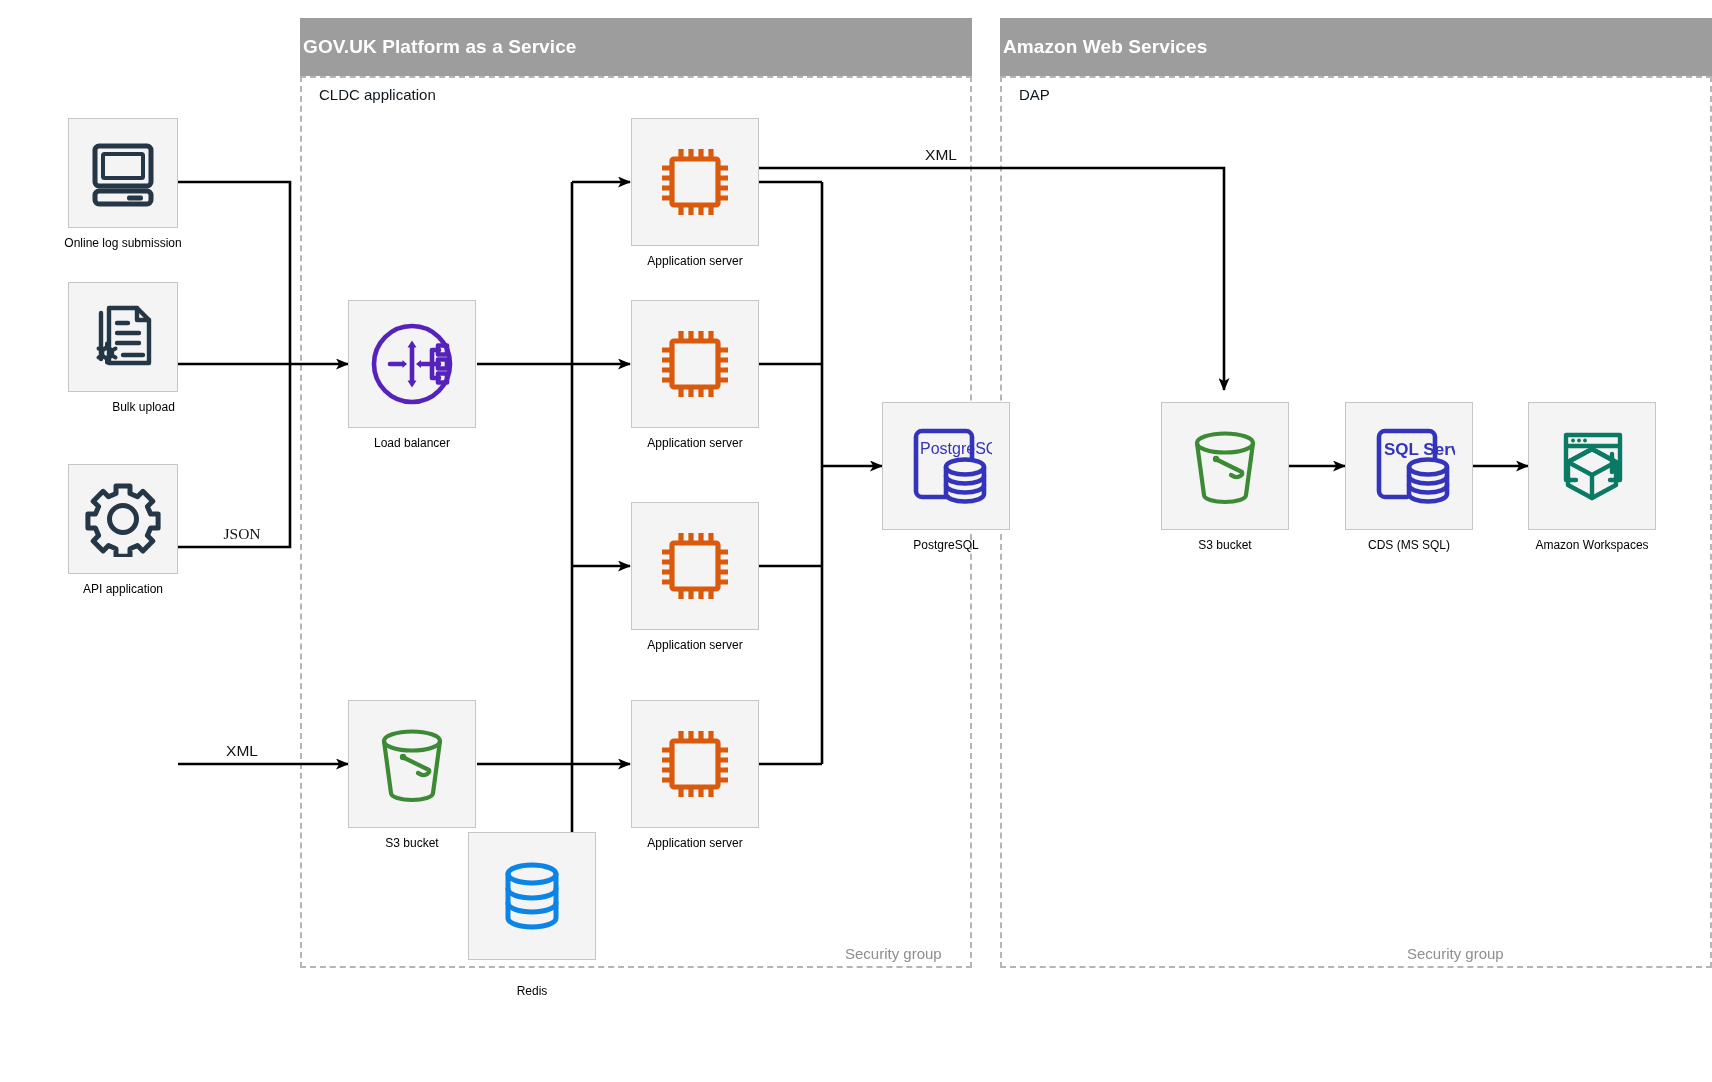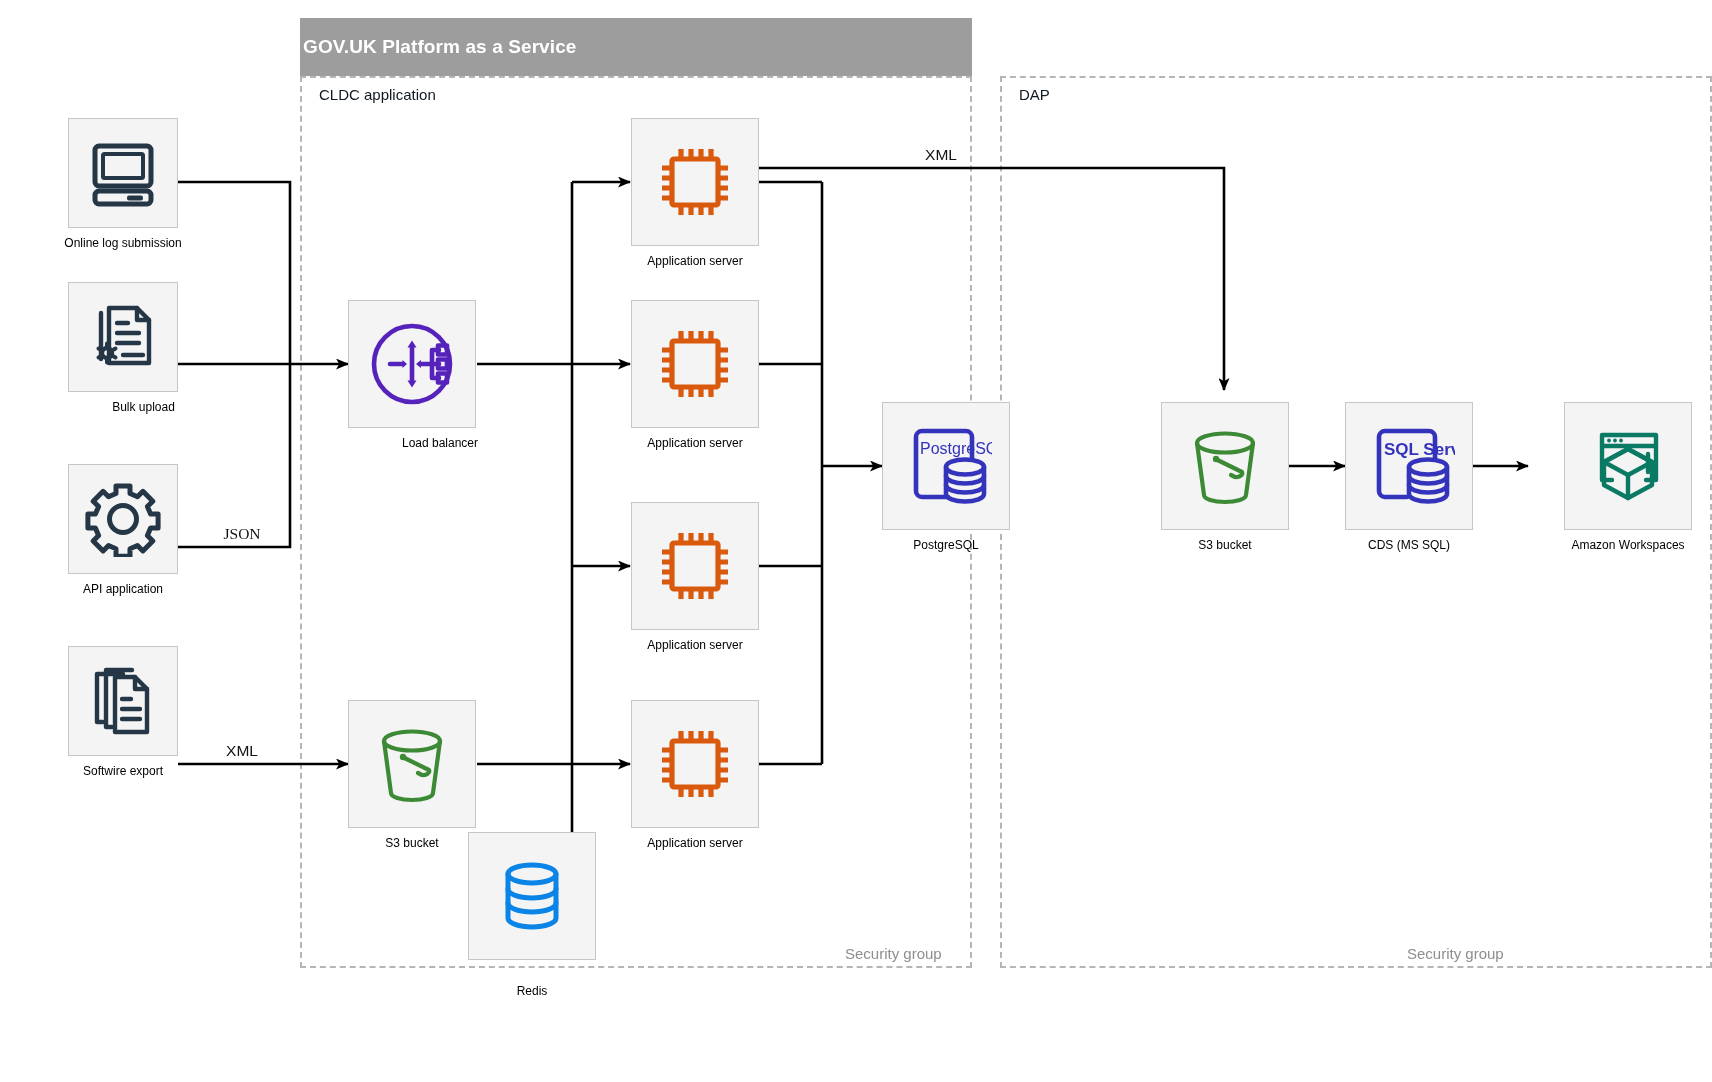--- a/index.html
+++ b/index.html
@@ -47,20 +47,23 @@
 
 <div id="stage">
 
   <div class="group-header" style="left:300px;top:18px;width:672px;height:58px;">
     <span>GOV.UK Platform as a Service</span>
   </div>
   <div class="sec-box" style="left:300px;top:76px;width:672px;height:892px;"></div>
   <div class="sub-label" style="left:319px;top:86px;">CLDC application</div>
   <div class="sec-label" style="left:845px;top:945px;">Security group</div>
 
+  <div class="group-header" style="left:1000px;top:18px;width:712px;height:58px;">
+    <span>Amazon Web Services</span>
+  </div>
   <div class="sec-box" style="left:1000px;top:76px;width:712px;height:892px;"></div>
   <div class="sub-label" style="left:1019px;top:86px;">DAP</div>
   <div class="sec-label" style="left:1407px;top:945px;">Security group</div>
 
   <svg id="wires" viewBox="0 0 1712 1082">
     <defs>
       <marker id="ah" markerWidth="13" markerHeight="11" refX="12" refY="5.5" orient="auto" markerUnits="userSpaceOnUse">
         <path d="M0,0 L13,5.5 L0,11 L3.2,5.5 Z" fill="#000"></path>
       </marker>
     </defs>
@@ -133,53 +136,39 @@
   <div class="node" style="left:68px;top:464px;width:110px;height:110px;">
     <div class="tile" style="left:0;top:0;width:110px;height:110px;">
       <svg width="76" height="76" viewBox="0 0 76 76" fill="none" stroke="#253746" stroke-width="5" stroke-linejoin="round" stroke-linecap="round">
         <path d="M31 5 h14 v7.5 l7.5 3.2 5.4-5.4 9.9 9.9 -5.4 5.4 3.2 7.5 h7.5 v14 h-7.5 l-3.2 7.5 5.4 5.4 -9.9 9.9 -5.4-5.4 -7.5 3.2 v7.5 h-14 v-7.5 l-7.5-3.2 -5.4 5.4 -9.9-9.9 5.4-5.4 -3.2-7.5 h-7.5 v-14 h7.5 l3.2-7.5 -5.4-5.4 9.9-9.9 5.4 5.4 7.5-3.2 z"></path>
         <circle cx="38" cy="38" r="13.5"></circle>
       </svg>
     </div>
     <div class="caption" style="top:118px;">API application</div>
   </div>
 
-  <div class="node" style="left:68px;top:646px;width:110px;height:110px;">
-    <div class="tile" style="left:0;top:0;width:110px;height:110px;">
-      <svg width="72" height="72" viewBox="0 0 72 72" fill="none" stroke="#253746" stroke-width="4.4" stroke-linejoin="round" stroke-linecap="round">
-        <path d="M10 9 L36 9 M10 9 L10 57 L16 57"></path>
-        <path d="M19 5 L45 5 M19 5 L19 62 L25 62"></path>
-        <path d="M28 12 L48 12 L60 24 L60 67 L28 67 Z"></path>
-        <path d="M48 12 L48 24 L60 24"></path>
-        <path d="M35 34 L44 34"></path>
-        <path d="M35 44 L53 44"></path>
-        <path d="M35 54 L53 54"></path>
-      </svg>
-    </div>
-    <div class="caption" style="top:118px;">Softwire export</div>
-  </div>
 
   <div class="node" style="left:348px;top:300px;width:128px;height:128px;">
     <div class="tile" style="left:0;top:0;width:128px;height:128px;">
       <svg width="92" height="92" viewBox="0 0 92 92" fill="none" stroke="#5522bb" stroke-width="4.6" stroke-linejoin="round" stroke-linecap="round">
         <circle cx="46" cy="46" r="38"></circle>
         <path d="M24 46 L37 46" stroke-width="4.6"></path>
         <path d="M41 46 L36.5 42 L36.5 50 Z" fill="#5522bb" stroke="none"></path>
         <path d="M46 28 L46 64" stroke-width="4.6"></path>
         <path d="M46 22.5 L41.5 29.5 L50.5 29.5 Z" fill="#5522bb" stroke="none"></path>
         <path d="M46 69.5 L41.5 62.5 L50.5 62.5 Z" fill="#5522bb" stroke="none"></path>
         <path d="M66 46 L54 46"></path>
         <path d="M50 46 L55 42 L55 50 Z" fill="#5522bb" stroke="none"></path>
         <path d="M66 46 L66 32 L73 32 M66 46 L73 46 M66 46 L66 60 L73 60"></path>
         <rect x="72" y="27.5" width="9" height="9"></rect>
         <rect x="72" y="41.5" width="9" height="9"></rect>
         <rect x="72" y="55.5" width="9" height="9"></rect>
       </svg>
     </div>
-    <div class="caption" style="top:136px;margin-left:28px;">Load balancer</div>
+    <div class="caption" style="top:136px;">Load balancer</div>
   </div>
 
   <div class="node" style="left:631px;top:118px;width:128px;height:128px;">
     <div class="tile" style="left:0;top:0;width:128px;height:128px;">
       <svg width="86" height="86" viewBox="0 0 86 86" fill="none" stroke="#d9590d" stroke-width="5.2" stroke-linecap="butt">
         <rect x="20" y="20" width="46" height="46" rx="2"></rect>
         <path d="M29 20 L29 10 M39 20 L39 10 M49 20 L49 10 M59 20 L59 10"></path>
         <path d="M29 66 L29 76 M39 66 L39 76 M49 66 L49 76 M59 66 L59 76"></path>
         <path d="M20 29 L10 29 M20 39 L10 39 M20 49 L10 49 M20 59 L10 59"></path>
         <path d="M66 29 L76 29 M66 39 L76 39 M66 49 L76 49 M66 59 L76 59"></path>
@@ -284,21 +273,21 @@
         <text x="21" y="35" font-family="Liberation Sans, sans-serif" font-size="17" font-weight="bold" fill="#3333bb" stroke="none">SQL Server</text>
         <ellipse cx="65" cy="47" rx="19" ry="7.5"></ellipse>
         <path d="M46 47 L46 74 a19 7.5 0 0 0 38 0 L84 47"></path>
         <path d="M46 56 a19 7.5 0 0 0 38 0"></path>
         <path d="M46 65 a19 7.5 0 0 0 38 0"></path>
       </svg>
     </div>
     <div class="caption" style="top:136px;">CDS (MS SQL)</div>
   </div>
 
-  <div class="node" style="left:1564px;top:402px;width:128px;height:128px;">
+  <div class="node" style="left:1528px;top:402px;width:128px;height:128px;">
     <div class="tile" style="left:0;top:0;width:128px;height:128px;">
       <svg width="92" height="92" viewBox="0 0 92 92" fill="none" stroke="#0b7a64" stroke-width="4.4" stroke-linejoin="round" stroke-linecap="round">
         <path d="M20 60 L20 15 L74 15 L74 60 L64 60 M30 60 L20 60"></path>
         <path d="M20 26 L74 26"></path>
         <circle cx="27" cy="20.5" r="1.9" fill="#0b7a64" stroke="none"></circle>
         <circle cx="33" cy="20.5" r="1.9" fill="#0b7a64" stroke="none"></circle>
         <circle cx="39" cy="20.5" r="1.9" fill="#0b7a64" stroke="none"></circle>
         <path d="M66 34 L66 52"></path>
         <path d="M46 35 L70 48 L70 71 L46 84 L22 71 L22 48 Z" transform="translate(0,-6) scale(1)"></path>
         <path d="M46 29 L70 42 L46 55 L22 42 Z"></path>

